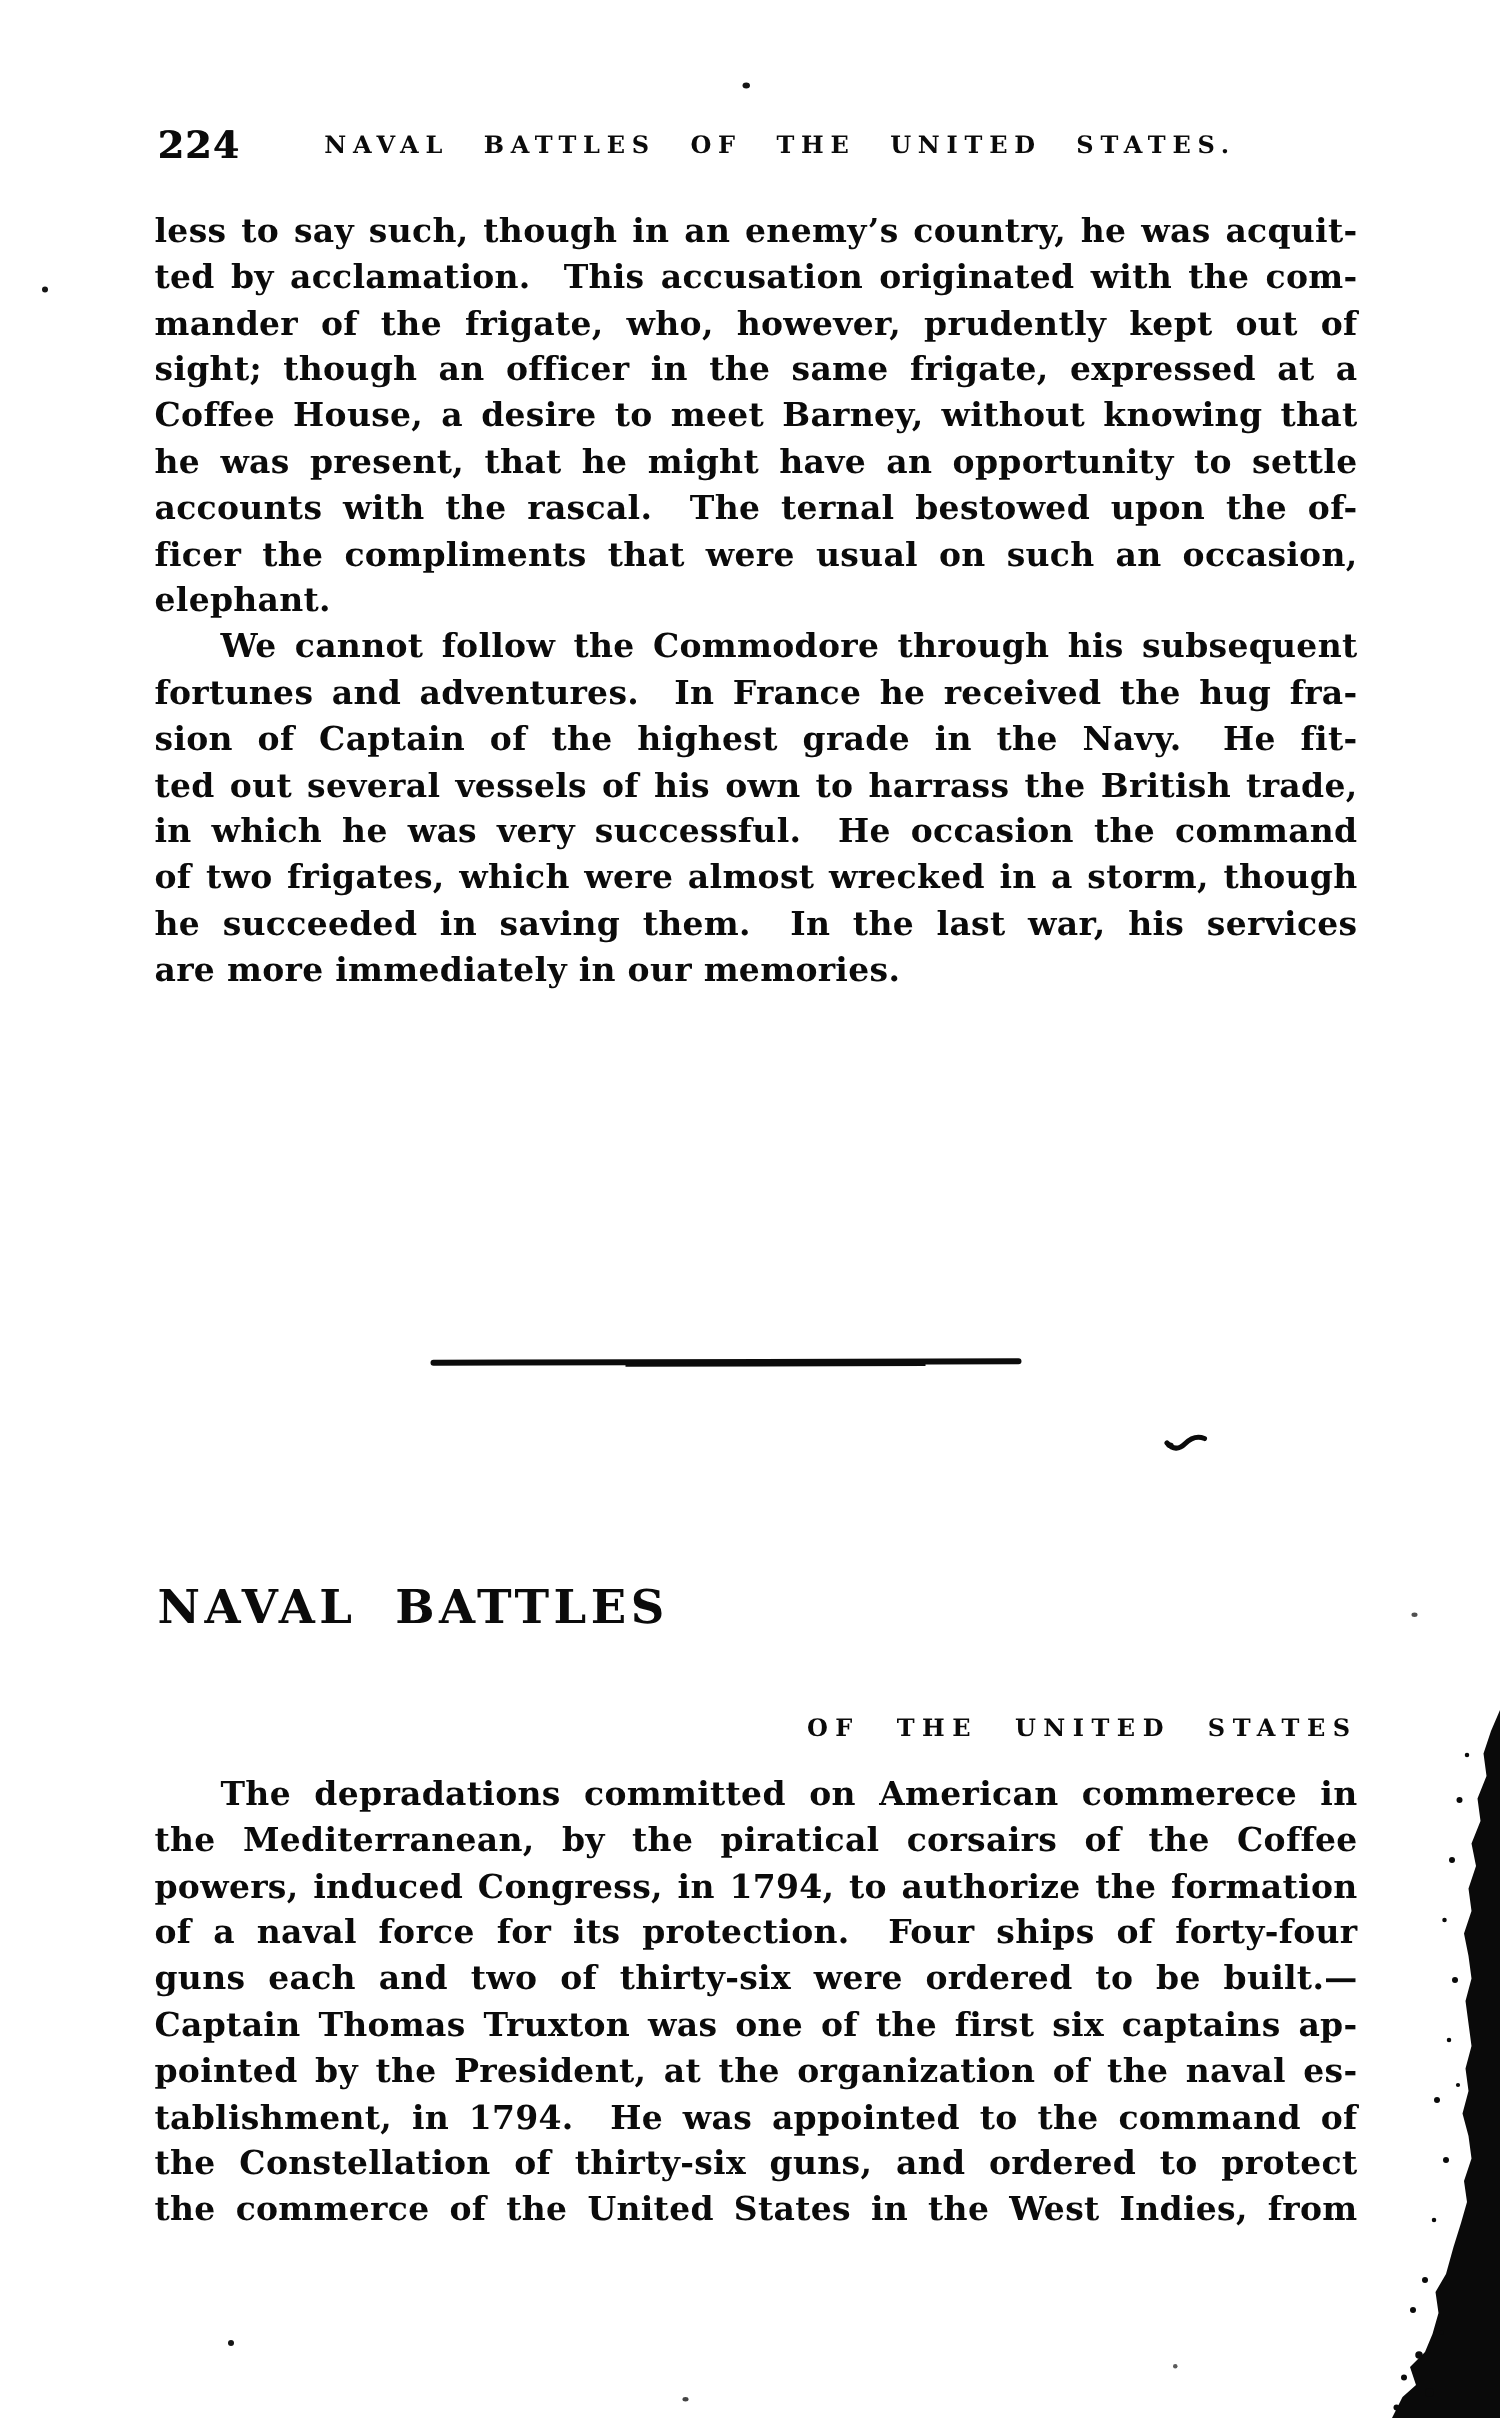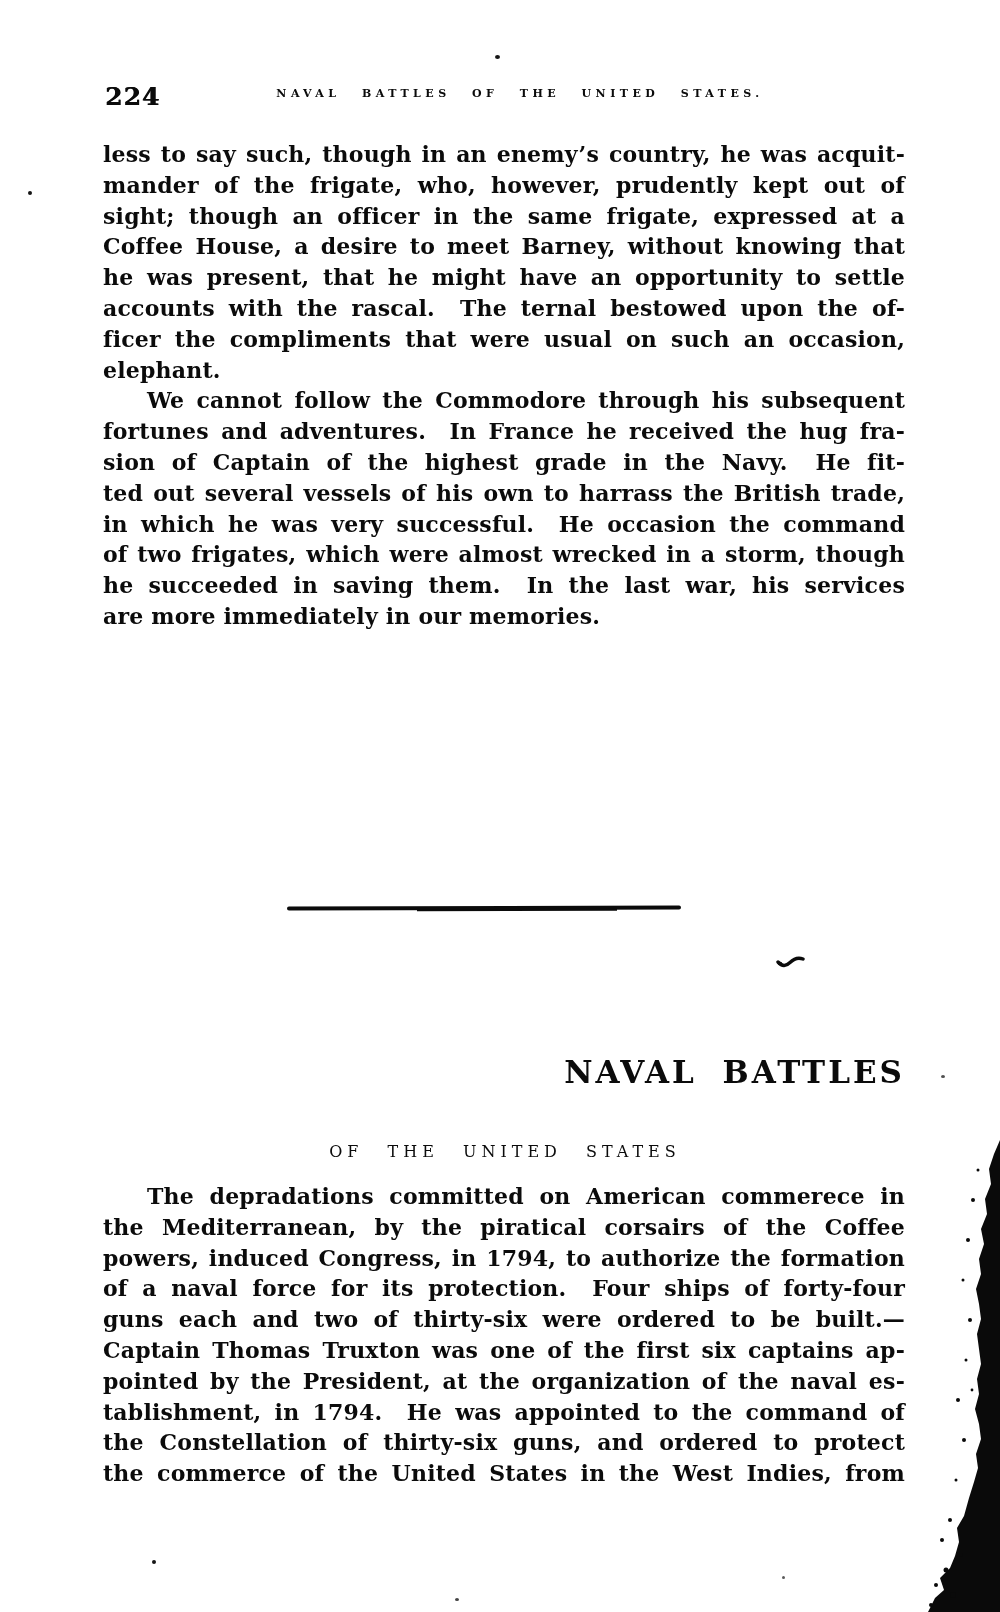--- a/index.html
+++ b/index.html
@@ -5,36 +5,36 @@
   html,body{margin:0;padding:0;background:#ffffff;}
   .page{
     position:relative;width:1000px;height:1612px;overflow:hidden;
     background:var(--paper,#ffffff);color:var(--ink,#0b0b0b);
     font-family:"DejaVu Serif","Liberation Serif",serif;
   }
   .running-header{position:absolute;top:82px;left:105px;width:800px;height:30px;}
   .pagenum{position:absolute;left:0;top:0;font-size:25px;font-weight:bold;letter-spacing:1px;
     text-shadow:0.6px 0 0 var(--ink,#0b0b0b);}
   .running-title{position:absolute;left:30px;right:0;top:5px;text-align:center;
-    font-size:11px;font-weight:bold;letter-spacing:4.5px;word-spacing:13px;}
+    font-size:16px;font-weight:bold;letter-spacing:4.5px;word-spacing:13px;}
   .body-block{position:absolute;left:103px;width:802px;font-size:22px;font-weight:bold;
     line-height:30.8px;letter-spacing:0.2px;}
   .body-top{top:139px;}
   .body-bottom{top:1181px;}
   .line{height:30.8px;text-align:justify;text-align-last:justify;white-space:normal;}
   .line.indent{padding-left:44px;}
   .line.shortlast{text-align-last:left;}
   .rule{position:absolute;top:906px;left:287px;width:394px;height:4px;
     background:var(--ink,#0b0b0b);border-radius:2px;transform:rotate(-0.15deg);}
   .rule::after{content:"";position:absolute;left:130px;top:3px;width:200px;height:2px;
     background:var(--ink,#0b0b0b);}
-  .chapter-title{position:absolute;top:1054px;left:105px;width:800px;text-align:right;
+  .chapter-title{position:absolute;top:1054px;left:105px;width:800px;text-align:left;
     font-size:31px;font-weight:bold;letter-spacing:3px;word-spacing:12px;}
-  .chapter-subtitle{position:absolute;top:1142px;left:105px;width:800px;text-align:center;
-    font-size:16px;font-weight:normal;letter-spacing:5px;word-spacing:14px;}
+  .chapter-subtitle{position:absolute;top:1142px;left:105px;width:800px;text-align:right;
+    font-size:16px;font-weight:bold;letter-spacing:5px;word-spacing:14px;}
   .penmark{position:absolute;left:776px;top:953px;}
   .gutter{position:absolute;right:0;top:1140px;display:block;}
   .speck{position:absolute;background:#151515;border-radius:50%;}
   .speck.s1{left:495px;top:55px;width:5px;height:4px;}
   .speck.s2{left:28px;top:191px;width:4px;height:4px;}
   .speck.s3{left:941px;top:1075px;width:4px;height:3px;opacity:.75;}
   .speck.s4{left:152px;top:1560px;width:4px;height:4px;}
   .speck.s5{left:455px;top:1598px;width:4px;height:3px;opacity:.8;}
   .speck.s6{left:782px;top:1576px;width:3px;height:3px;opacity:.7;}
 </style>
@@ -43,20 +43,21 @@
 
 <div class="page" style="--ink: #0b0b0b; --paper: #ffffff;">
 
   <div class="running-header">
     <span class="pagenum">224</span>
     <div class="running-title">NAVAL BATTLES OF THE UNITED STATES.</div>
   </div>
 
   <div class="body-block body-top">
       <div class="line">less to say such, though in an enemy’s country, he was acquit-</div>
+      <div class="line">ted by acclamation.  This accusation originated with the com-</div>
       <div class="line">mander of the frigate, who, however, prudently kept out of</div>
       <div class="line">sight; though an officer in the same frigate, expressed at a</div>
       <div class="line">Coffee House, a desire to meet Barney, without knowing that</div>
       <div class="line">he was present, that he might have an opportunity to settle</div>
       <div class="line">accounts with the rascal.  The ternal bestowed upon the of-</div>
       <div class="line">ficer the compliments that were usual on such an occasion,</div>
       <div class="line shortlast">elephant.</div>
       <div class="line indent">We cannot follow the Commodore through his subsequent</div>
       <div class="line">fortunes and adventures.  In France he received the hug fra-</div>
       <div class="line">sion of Captain of the highest grade in the Navy.  He fit-</div>

